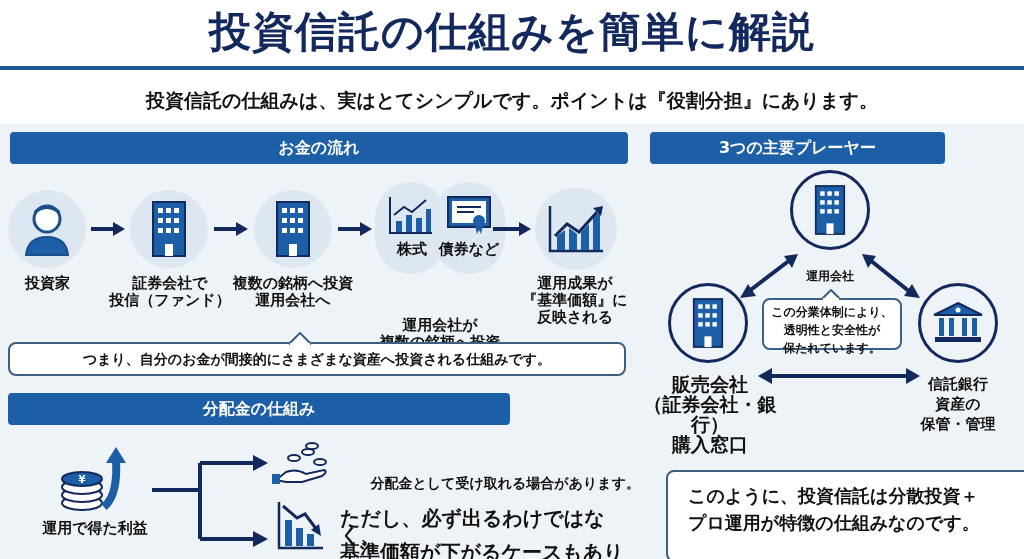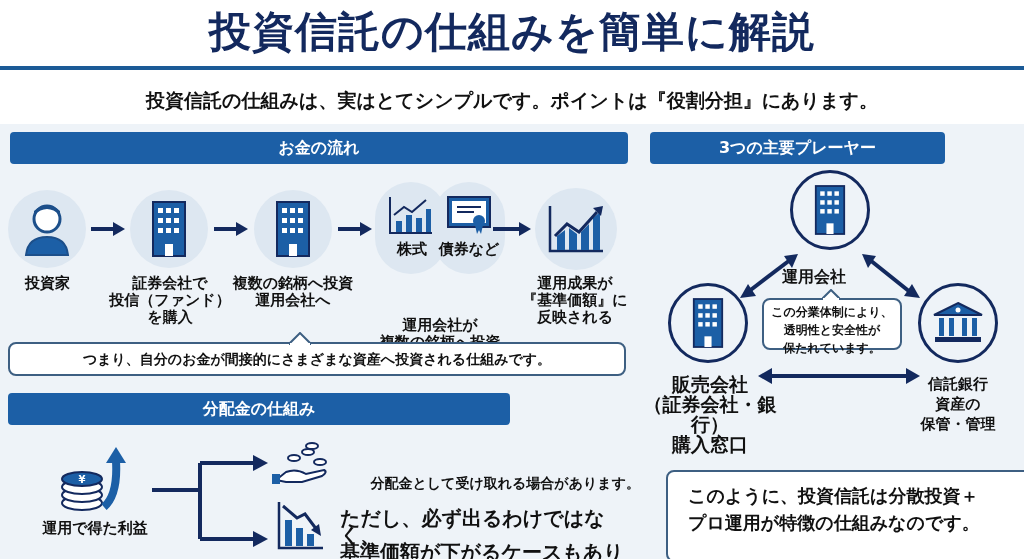--- a/index.html
+++ b/index.html
@@ -55,21 +55,20 @@
         <rect x="7" y="28" width="5" height="5"></rect>
         <rect x="15" y="28" width="5" height="5"></rect>
         <rect x="23" y="28" width="5" height="5"></rect>
         <rect x="14" y="44" width="8" height="12"></rect>
       </g>
     </svg>
 </div>
 <div class="label" style="left:100px;top:275px;width:140px;">
     <div>証券会社で</div>
     <div>投信（ファンド）</div>
-    <div>を購入</div>
   </div>
 
 <svg class="arrow" style="left:214px;top:221px;" width="34" height="16">
     <line x1="0" y1="8" x2="24" y2="8" stroke="#13295e" stroke-width="4"></line>
     <polygon points="22,1 34,8 22,15" fill="#13295e"></polygon>
   </svg>
 
 <div class="circle" style="left:254px;top:190px;width:78px;height:78px;">
   <svg width="36" height="58" viewBox="0 0 36 58">
       <rect x="2" y="2" width="32" height="54" fill="#1c5fa6" stroke="#13295e" stroke-width="2"></rect>
@@ -215,21 +214,21 @@
         <rect x="7" y="18" width="5" height="5"></rect>
         <rect x="15" y="18" width="5" height="5"></rect>
         <rect x="23" y="18" width="5" height="5"></rect>
         <rect x="7" y="28" width="5" height="5"></rect>
         <rect x="15" y="28" width="5" height="5"></rect>
         <rect x="23" y="28" width="5" height="5"></rect>
         <rect x="14" y="44" width="8" height="12"></rect>
       </g>
     </svg>
 </div>
-<div class="label" style="left:754px;top:268px;width:120px;font-size:16px;">運用会社</div>
+<div class="label" style="left:770px;top:268px;width:120px;font-size:12px;">運用会社</div>
 
 <div class="ring" style="left:668px;top:283px;width:80px;height:80px;">
   <svg width="32" height="52" viewBox="0 0 36 58">
       <rect x="2" y="2" width="32" height="54" fill="#1c5fa6" stroke="#13295e" stroke-width="2"></rect>
       <g fill="#fff">
         <rect x="7" y="8" width="5" height="5"></rect>
         <rect x="15" y="8" width="5" height="5"></rect>
         <rect x="23" y="8" width="5" height="5"></rect>
         <rect x="7" y="18" width="5" height="5"></rect>
         <rect x="15" y="18" width="5" height="5"></rect>

